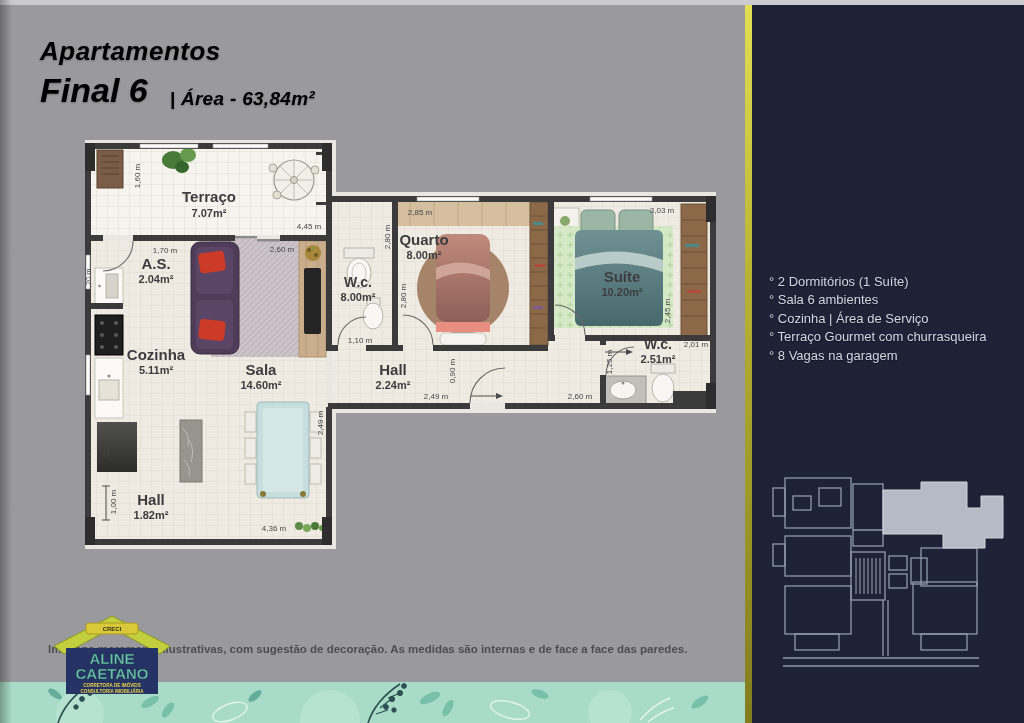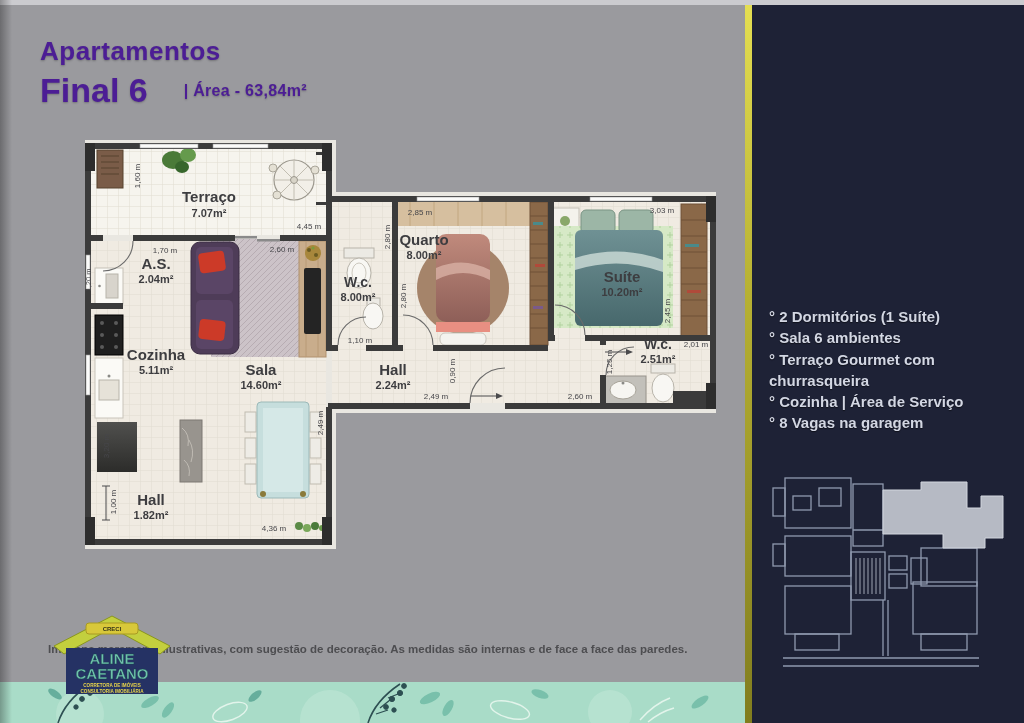--- a/index.html
+++ b/index.html
@@ -2,31 +2,31 @@
 <html><head>
 <meta charset="utf-8">
 <style>
   html,body{margin:0;padding:0;}
   .stage{position:relative;width:1024px;height:723px;overflow:hidden;
          background:#9a9a9e;font-family:"Liberation Sans",sans-serif;}
   .topline{position:absolute;left:0;top:0;width:1024px;height:5px;background:#cbcbcf;}
   .vignette{position:absolute;left:0;top:0;width:12px;height:723px;
             background:linear-gradient(90deg,rgba(0,0,0,.30),rgba(0,0,0,0));z-index:9;}
   
-  .header{position:absolute;left:40px;top:36px;color:#4c1d95;z-index:3;}
+  .header{position:absolute;left:40px;top:36px;color:#000000;z-index:3;font-style:italic;}
   .header .t1{font-size:26px;font-weight:bold;letter-spacing:.5px;text-shadow:0 1px 2px rgba(0,0,0,.25);}
-  .header .row2{display:flex;align-items:center;gap:16px;margin-top:4px;text-shadow:0 1px 2px rgba(0,0,0,.25);}
+  .header .row2{display:flex;align-items:flex-end;gap:22px;margin-top:4px;text-shadow:0 1px 2px rgba(0,0,0,.25);}
   .header .t2{font-size:34px;font-weight:bold;}
-  .header .t3{font-size:16px;font-weight:bold;letter-spacing:.3px;margin-left:20px;}
+  .header .t3{font-size:19px;font-weight:bold;letter-spacing:.3px;}
   
   .accent-strip{position:absolute;left:745px;top:5px;width:7px;height:718px;
                 background:linear-gradient(180deg,#e4de52,#b7b133 40%,#817d1e);z-index:4;}
   .side-panel{position:absolute;left:752px;top:5px;width:272px;height:718px;background:#1e2236;z-index:3;}
   .features{position:absolute;left:17px;top:268px;width:238px;color:#d3d7e3;
-            font-size:15px;font-weight:bold;line-height:1.42;text-shadow:0 1px 1px rgba(0,0,0,.5);margin-top:33px;}
+            font-size:13px;font-weight:normal;line-height:1.42;text-shadow:0 1px 1px rgba(0,0,0,.5);}
   .keyplan{position:absolute;left:11px;top:455px;width:252px;height:220px;}
   
   .plan{position:absolute;left:85px;top:140px;width:660px;height:410px;z-index:2;}
   
   .disclaimer{position:absolute;left:48px;top:643px;width:700px;font-size:11.5px;font-weight:bold;
               color:#4d4d50;z-index:2;}
   .floral{position:absolute;left:0;top:682px;width:746px;height:41px;z-index:3;}
   .logo{position:absolute;left:50px;top:614px;width:124px;height:84px;z-index:6;}
   svg text{font-family:"Liberation Sans",sans-serif;}
 </style>
@@ -375,22 +375,22 @@
       <text x="189" y="391">4,36 m</text>
       <text x="22" y="308" transform="rotate(-90 22 306)">3,20 m</text>
     </g>
   </svg>
 
   <div class="accent-strip"></div>
   <div class="side-panel">
     <div class="features">
       <div>° 2 Dormitórios (1 Suíte)</div>
       <div>° Sala 6 ambientes</div>
+      <div>° Cozinha | Área de Serviço</div>
       <div>° Terraço Gourmet com churrasqueira</div>
-      <div>° Cozinha | Área de Serviço</div>
       <div>° 8 Vagas na garagem</div>
     </div>
 
     <svg class="keyplan" viewBox="0 0 252 220">
       <g fill="none" stroke="#96a0b6" stroke-width="1.3" opacity=".95">
         <rect x="22" y="18" width="66" height="50"></rect>
         <rect x="10" y="28" width="12" height="28"></rect>
         <rect x="30" y="36" width="18" height="14"></rect>
         <rect x="56" y="28" width="22" height="18"></rect>
         <rect x="90" y="24" width="30" height="62"></rect>

